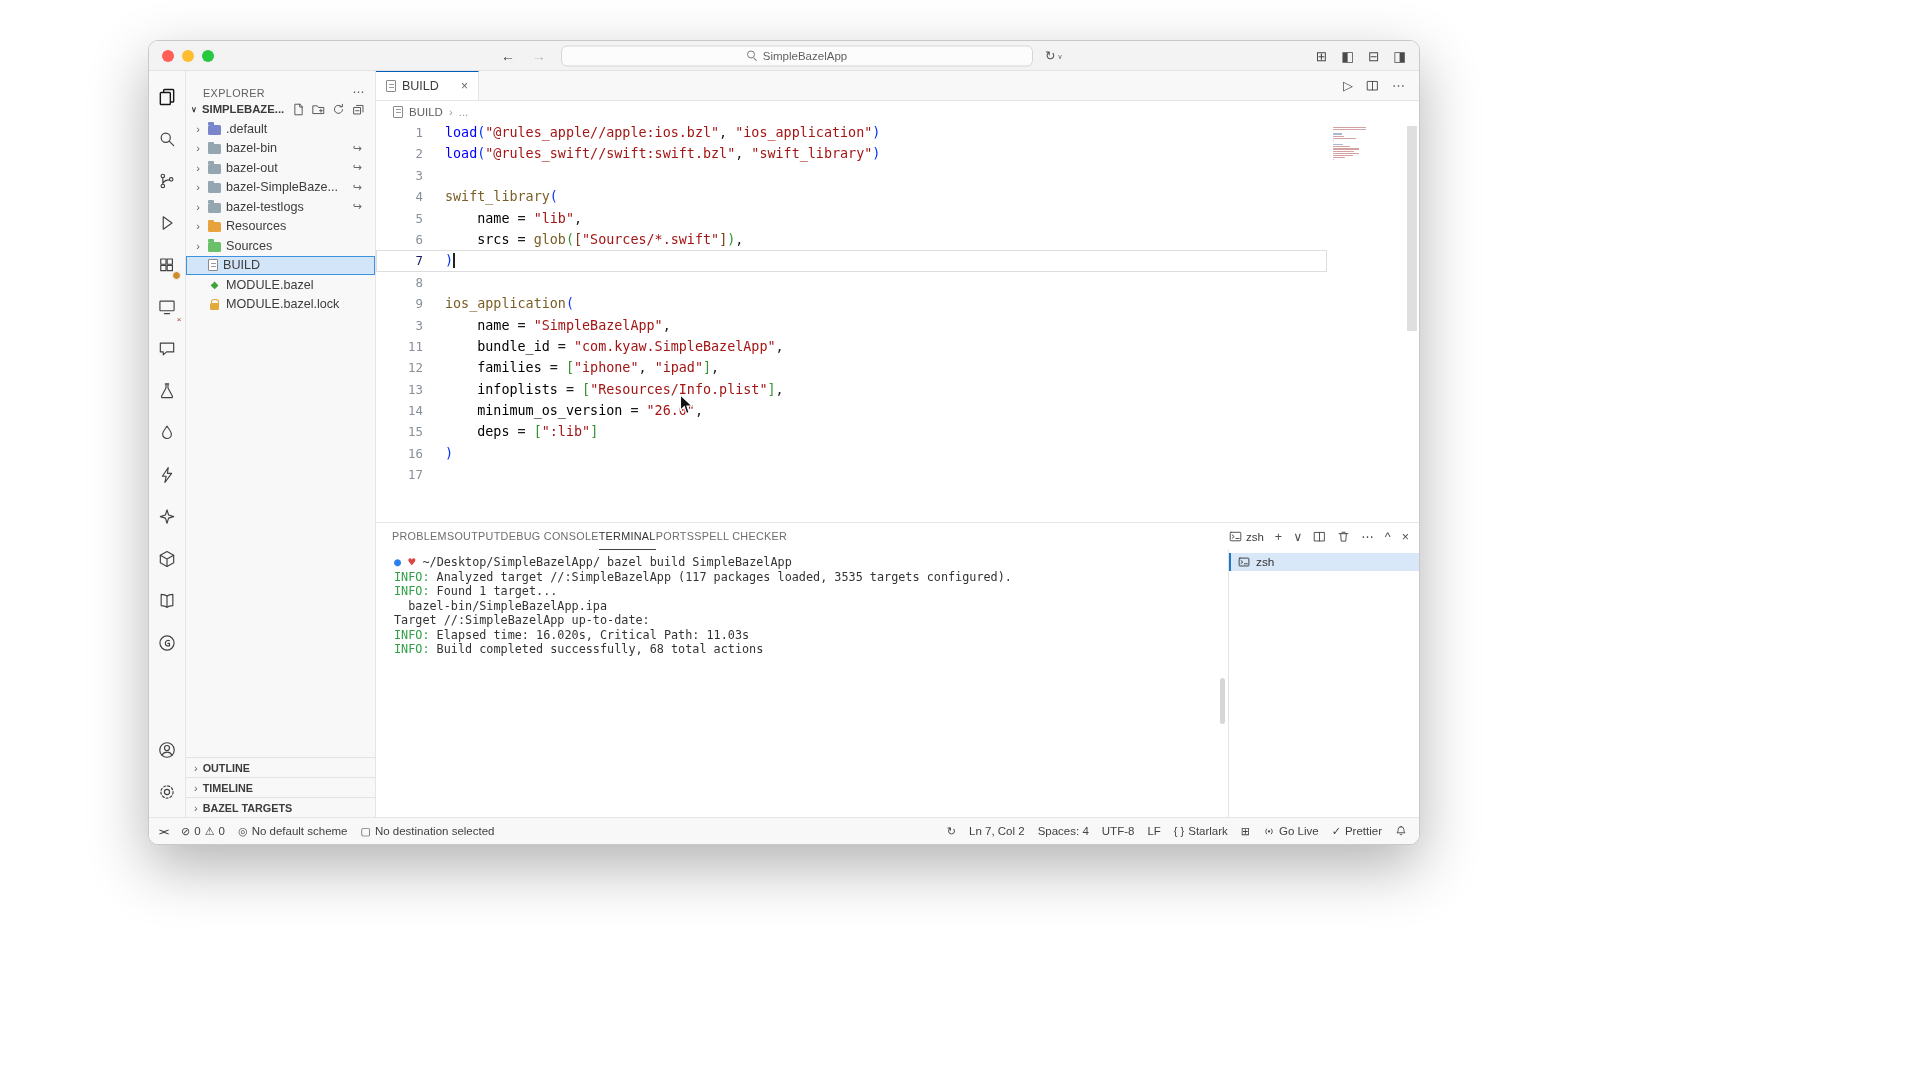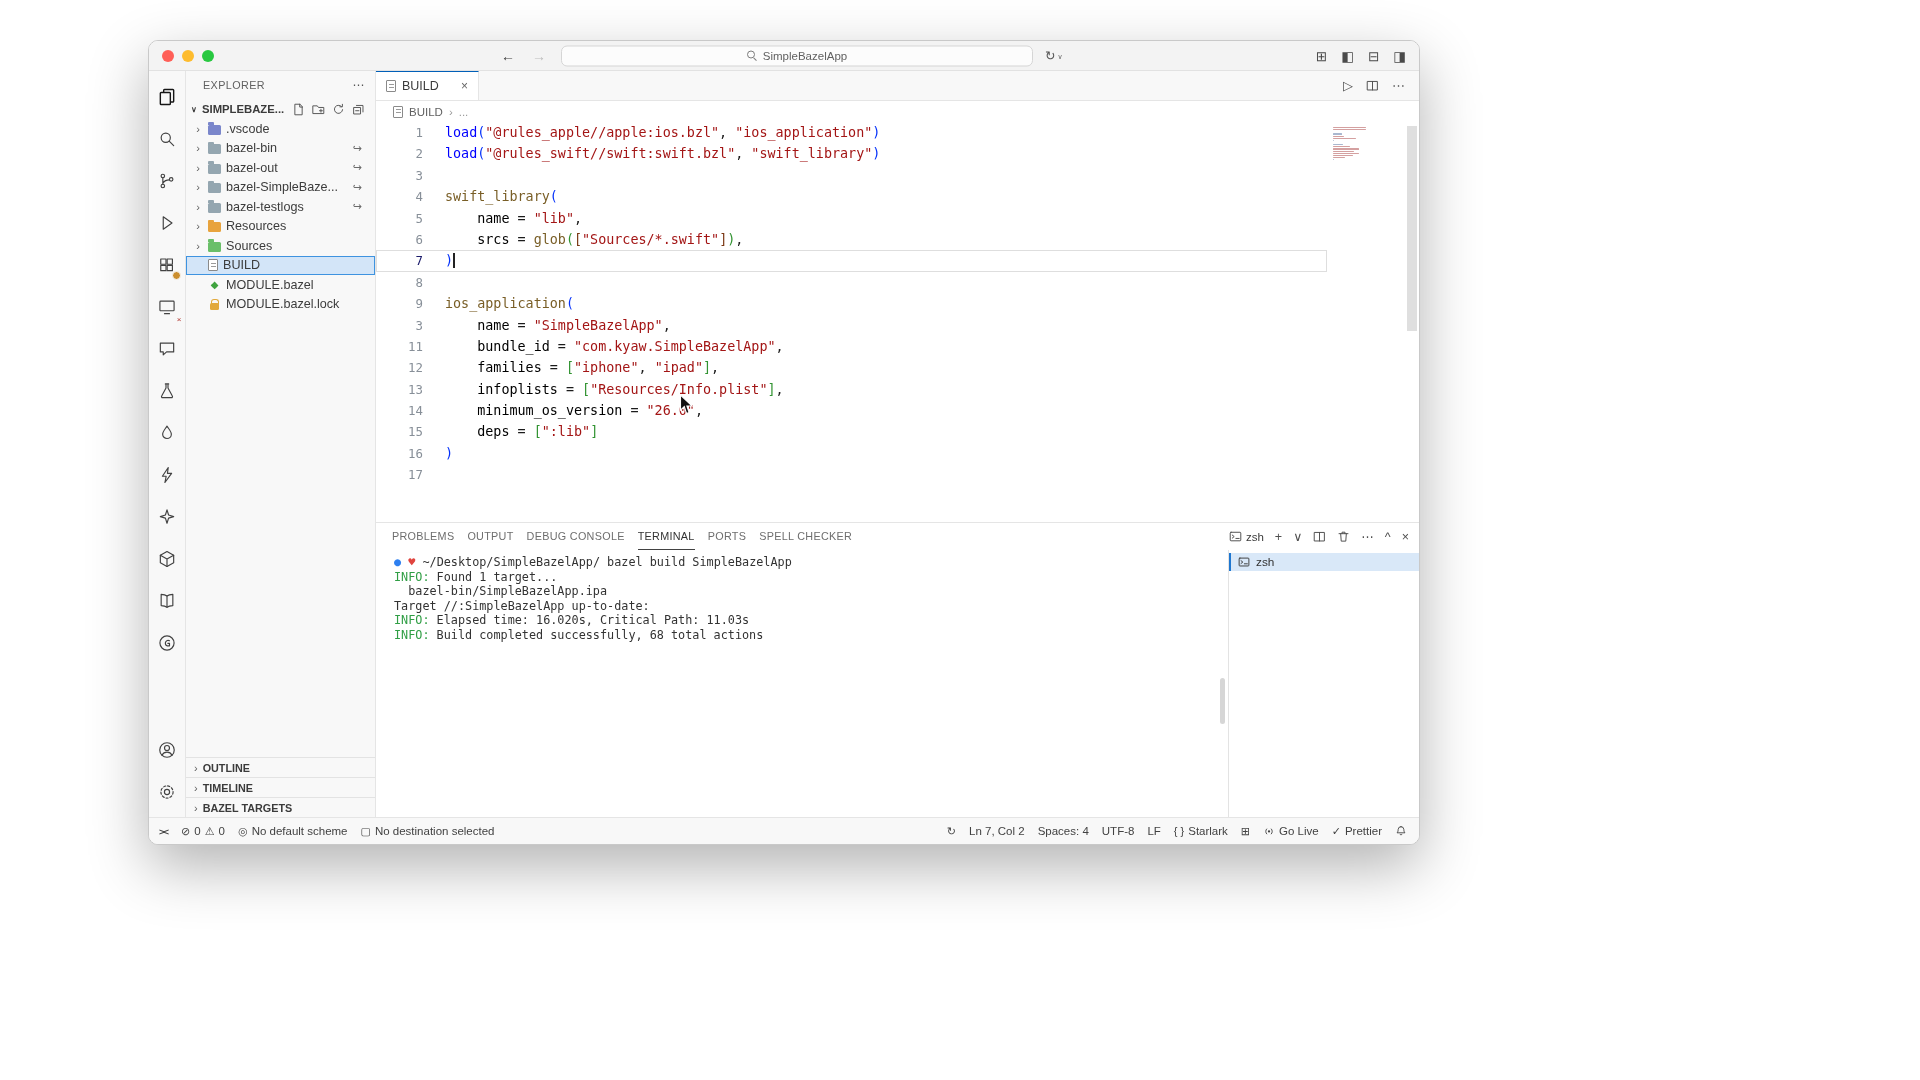--- a/index.html
+++ b/index.html
@@ -23,21 +23,21 @@
 .main{flex:1;display:flex;min-height:0}
 .activity{width:37px;background:#f8f8f8;border-right:1px solid #e5e5e5;display:flex;flex-direction:column;align-items:center;padding:5px 0 4px}
 .act{position:relative;width:37px;height:42px;flex:0 0 42px;display:flex;align-items:center;justify-content:center;color:#424242}
 .act.active{color:#161616}
 .act.active svg{stroke-width:1.7}
 .abadge{position:absolute;right:5px;bottom:6px;width:9px;height:9px;border-radius:50%;background:#cb8e2e;border:1.5px solid #f8f8f8}
 .xbadge{position:absolute;right:4px;bottom:4px;font-size:8px;color:#b0342c;line-height:1;background:#f8f8f8}
 .aspacer{flex:1}
 
 .sidebar{width:190px;background:#f8f8f8;border-right:1px solid #e5e5e5;display:flex;flex-direction:column;min-height:0}
-.sb-head{flex:0 0 28px;display:flex;align-items:center;padding:0 10px 0 17px;font-size:10.8px;letter-spacing:.4px;color:#616161}
+.sb-head{flex:0 0 28px;display:flex;align-items:flex-end;padding:0 10px 0 17px;font-size:10.8px;letter-spacing:.4px;color:#616161}
 .sb-more{margin-left:auto;font-size:12px;color:#555}
 .root-row{flex:0 0 20px;display:flex;align-items:center;padding-left:5px;font-size:11.3px;font-weight:bold;color:#3b3b3b}
 .root-row .chev{font-size:8px;width:11px;color:#3b3b3b}
 .root-acts{margin-left:auto;display:flex;gap:7px;align-items:center;padding-right:10px;color:#565656}
 .trow{height:19.5px;flex:0 0 19.5px;display:flex;align-items:center;padding-left:7px;gap:5px;color:#3c3c3c;font-size:12.6px}
 .trow.sel{background:#d3e5f8;box-shadow:inset 0 0 0 1px #3e93e0}
 .tchev{width:10px;font-size:11px;color:#616161;text-align:center}
 .fold{width:13px;height:10px;border-radius:1.5px;position:relative;margin-top:2px;flex:0 0 13px}
 .fold::before{content:"";position:absolute;top:-2.5px;left:0;width:6px;height:3px;border-radius:1px 1px 0 0;background:inherit}
 .ficon{width:10px;height:12px;border:1px solid #8a8a8a;border-radius:1px;position:relative;background:#fff;flex:0 0 10px;display:inline-block}
@@ -66,21 +66,21 @@
 .ct{padding-left:22px}
 .t-kw{color:#0000ff}.t-fn{color:#795E26}.t-s{color:#a31515}.t-v{color:#000000}.t-p{color:#1b1b1b}
 .t-b1{color:#0431fa}.t-b2{color:#319331}.t-b3{color:#7b3814}
 .caret{display:inline-block;width:1.5px;height:15px;background:#222;vertical-align:-2.5px}
 .mini{position:absolute;top:5px;right:16px;width:70px;display:flex;flex-direction:column;gap:1px}
 .mbar{height:1.15px;border-radius:.5px}
 .sbv{position:absolute;top:4px;right:2px;width:10px;height:205px;background:rgba(110,110,110,.22)}
 .pointer{position:absolute;left:303px;top:272px;z-index:6}
 
 .panel{flex:0 0 295px;border-top:1px solid #e5e5e5;display:flex;flex-direction:column;background:#fff;min-height:0}
-.ptabs{flex:0 0 27px;position:relative;display:flex;align-items:stretch;gap:13px;padding-left:16px}
+.ptabs{flex:0 0 27px;position:relative;display:flex;align-items:stretch;gap:0;padding-left:16px}
 .ptab{display:flex;align-items:center;font-size:10.8px;letter-spacing:.3px;color:#6e6e6e;border-bottom:1px solid transparent}
 .ptab.active{color:#333;border-bottom-color:#424242}
 .ptools{position:absolute;right:10px;top:0;bottom:0;display:flex;align-items:center;gap:11px;color:#4f4f4f;font-size:12.5px}
 .ptool{display:flex;align-items:center;gap:4px}
 .ptool .lbl{font-size:11.5px;color:#3c3c3c}
 .pbody{flex:1;display:flex;min-height:0}
 .term{flex:1;position:relative;padding:5px 10px 0 18px;font-family:"DejaVu Sans Mono","Liberation Mono",monospace;font-size:11.8px;line-height:14.5px;color:#333;overflow:hidden}
 .tl{height:14.5px;white-space:pre}
 .sg-g{color:#2f9e44}
 .sg-pdot{color:#2d7ff0}
@@ -263,21 +263,21 @@
                   <rect x="2.5" y="5.5" width="8" height="8"></rect>
                   <path d="M4.5 9.5h4M5.5 3h8v8"></path>
                 </svg>
               </span>
             </div>
         </div>
         <div id="tree">
             <div class="trow">
               <span class="tchev">›</span>
               <span class="fold" style="background: rgb(122, 134, 203);"></span>
-              <span>.vscode</span>
+              <span>.default</span>
             </div>
             <div class="trow">
               <span class="tchev">›</span>
               <span class="fold" style="background: rgb(148, 166, 176);"></span>
               <span>bazel-bin</span>
               <span class="syml">↪</span>
             </div>
             <div class="trow">
               <span class="tchev">›</span>
               <span class="fold" style="background: rgb(148, 166, 176);"></span>
@@ -453,20 +453,21 @@
                 </span>
                 <span class="ptool">
                   <span>×</span>
                 </span>
               </div>
           </div>
           <div class="pbody">
             <div class="term" id="term">
               <div class="tscroll"></div>
             <div class="tl"><span class="sg-pdot">● </span><span class="sg-papple">♥</span><span class="sg-t"> ~/Desktop/SimpleBazelApp/</span><span class="sg-t"> bazel build SimpleBazelApp</span></div>
+                <div class="tl"><span class="sg-g">INFO:</span><span class="sg-t"> Analyzed target //:SimpleBazelApp (117 packages loaded, 3535 targets configured).</span></div>
                 <div class="tl"><span class="sg-g">INFO:</span><span class="sg-t"> Found 1 target...</span></div>
                 <div class="tl"><span class="sg-t">  bazel-bin/SimpleBazelApp.ipa</span></div>
                 <div class="tl"><span class="sg-t">Target //:SimpleBazelApp up-to-date:</span></div>
                 <div class="tl"><span class="sg-g">INFO:</span><span class="sg-t"> Elapsed time: 16.020s, Critical Path: 11.03s</span></div>
                 <div class="tl"><span class="sg-g">INFO:</span><span class="sg-t"> Build completed successfully, 68 total actions</span></div>
               </div>
             <div class="tlist" id="tlist">
                 <div class="trowz">
                   <span>
                     <svg viewBox="0 0 16 16" width="12" height="12" fill="none" stroke="currentColor" stroke-width="1.2" stroke-linecap="round" stroke-linejoin="round">

